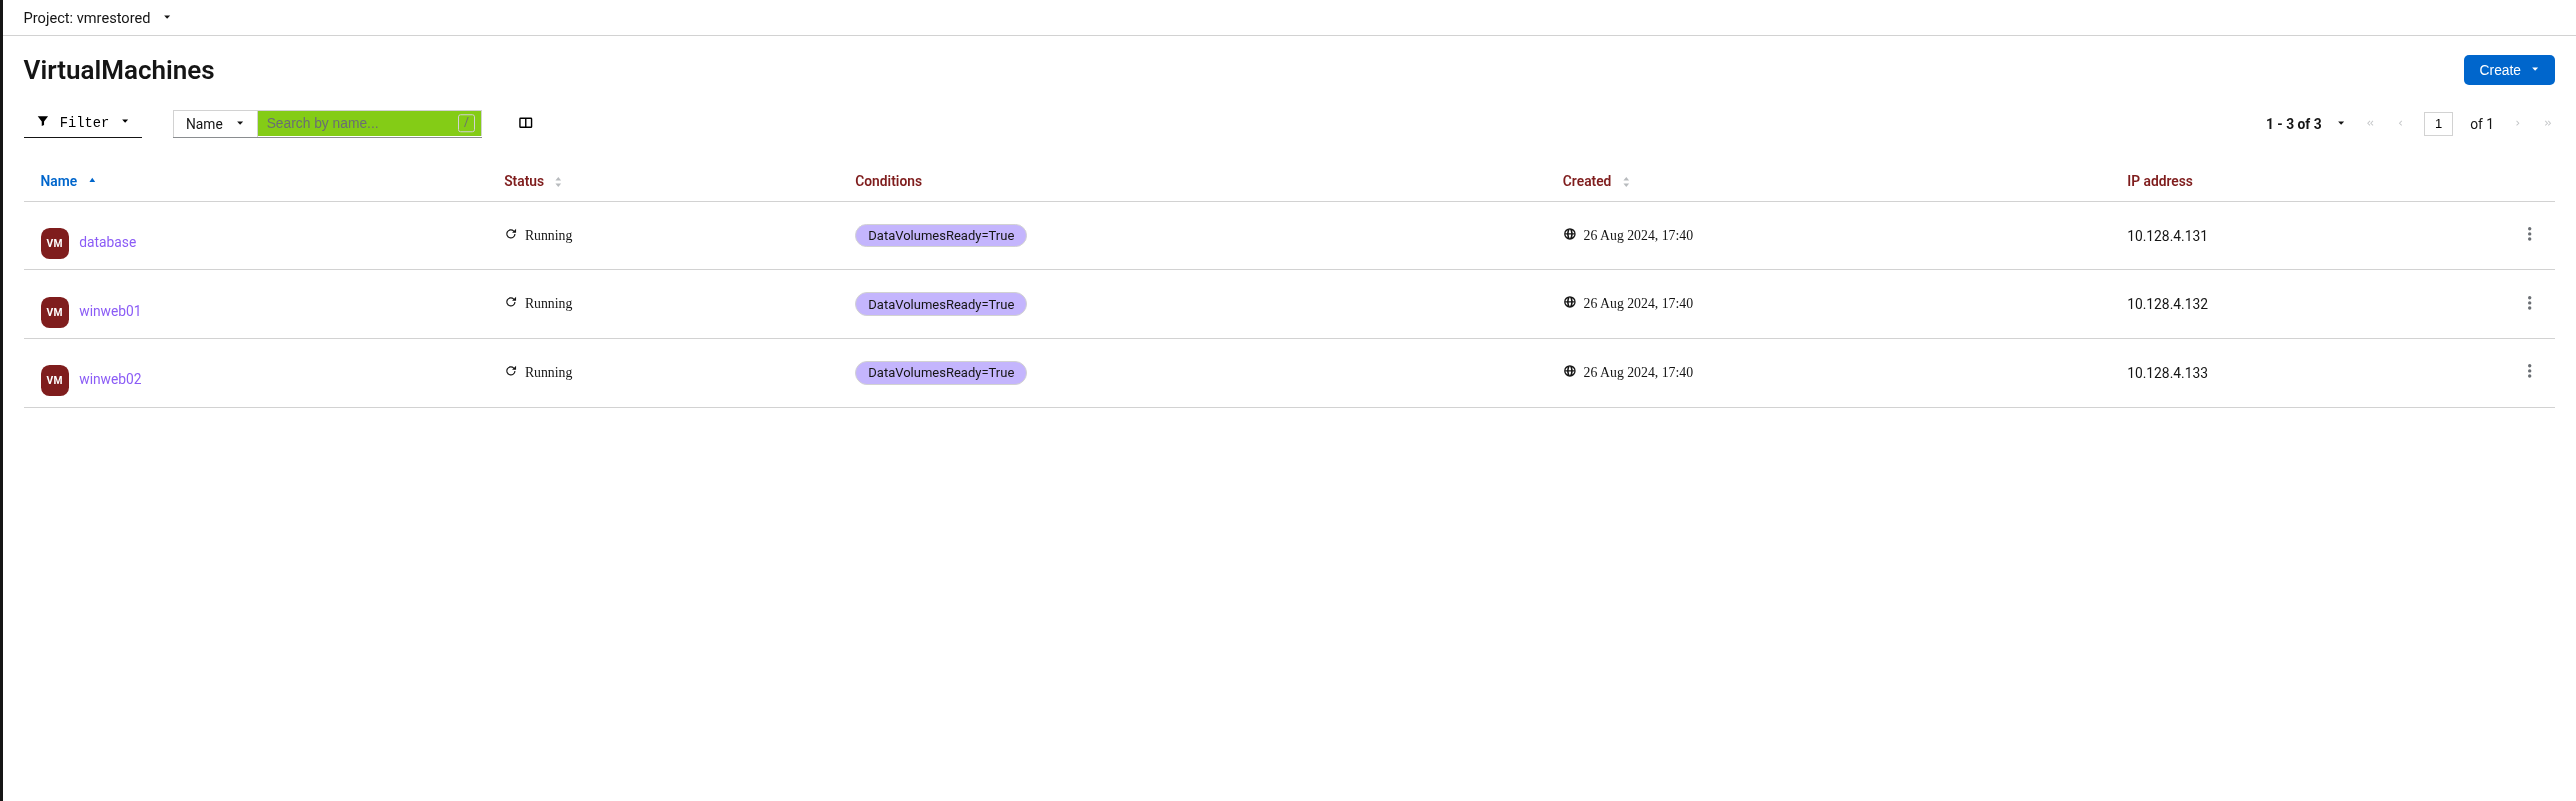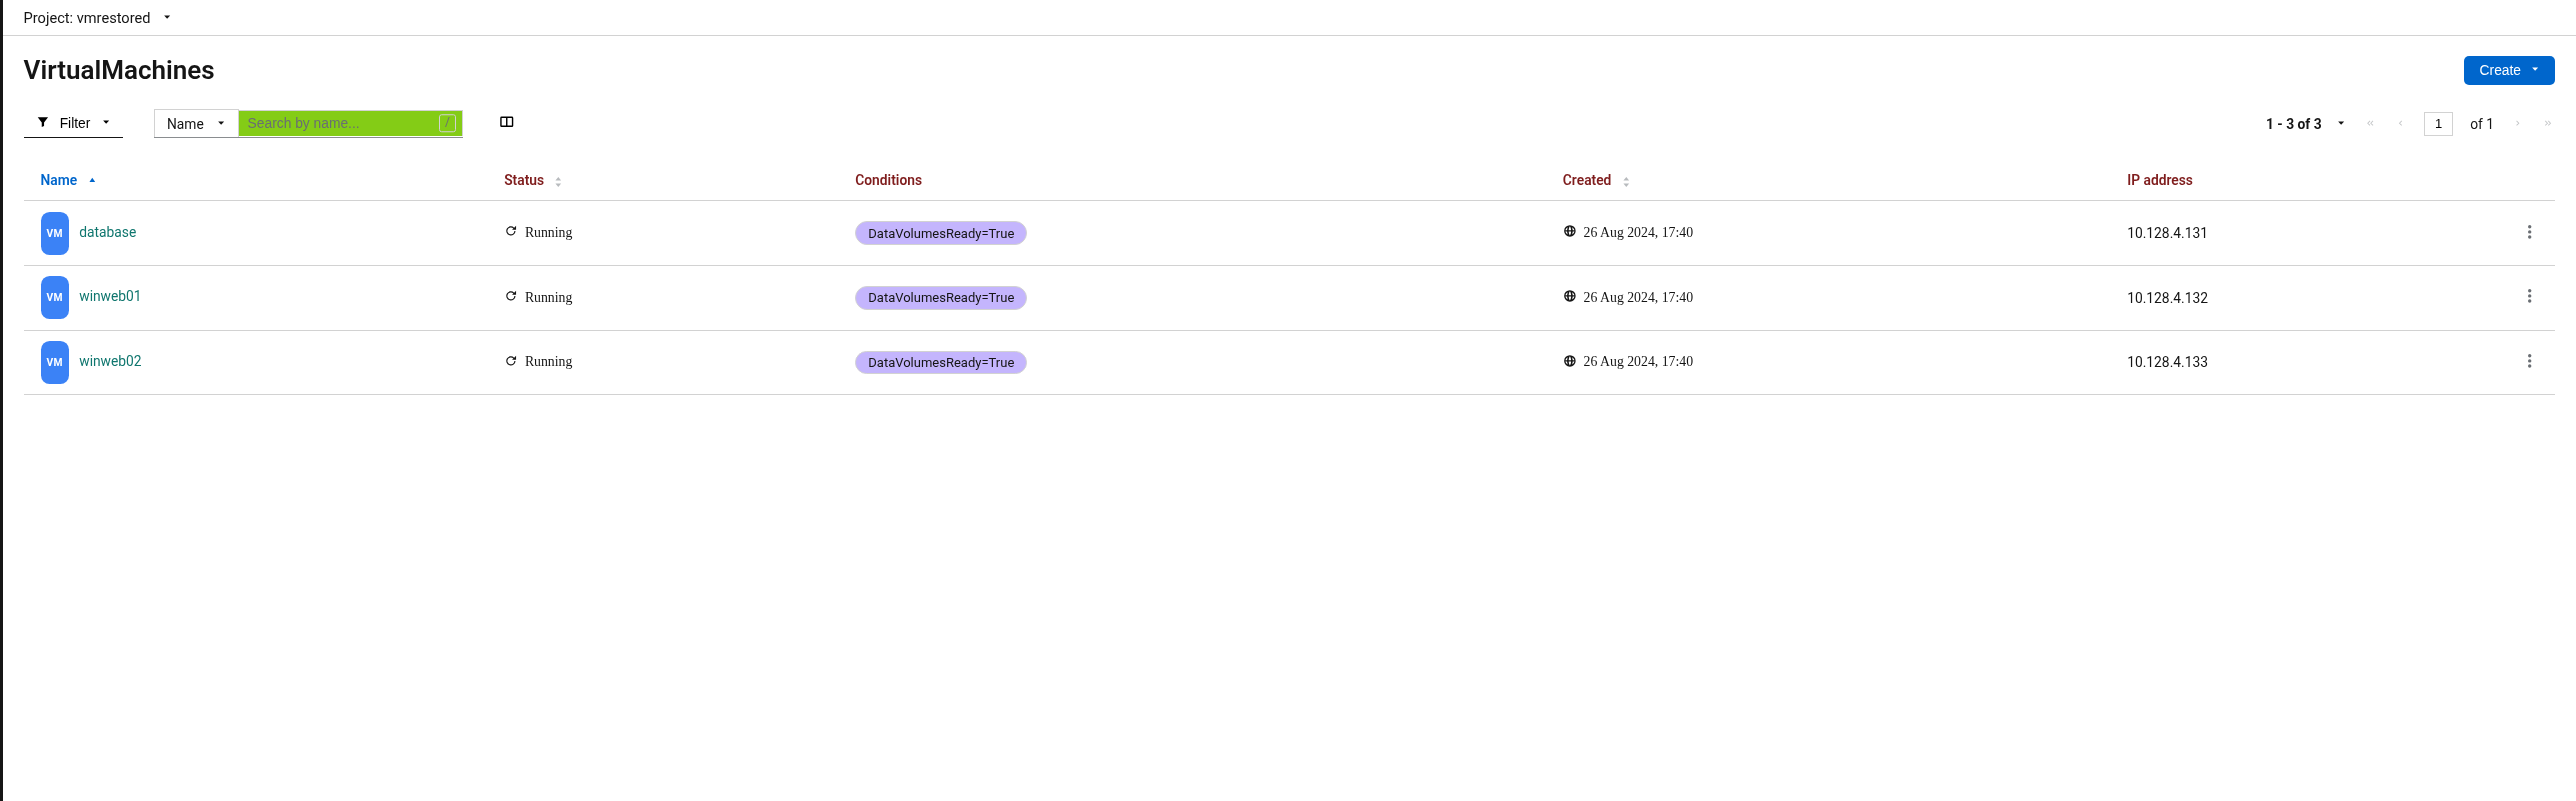--- a/index.html
+++ b/index.html
@@ -4,30 +4,30 @@
   <style>
     * { box-sizing: border-box; margin: 0; padding: 0; }
     body { font-family: -apple-system, BlinkMacSystemFont, "Segoe UI", Roboto, Helvetica, Arial, sans-serif; font-size: 13.8px; color: #151515; background: #fff; }
     
     .page { border-left: 3.4px solid #151515; min-height: 801px; width: 100%; }
     .content { padding: 0 20.6px 20.6px 20.6px; }
     
     .project-bar { display: flex; align-items: center; gap: 12px; padding: 8.6px 20.6px; border-bottom: 0.9px solid #d2d2d2; font-size: 14.6px; }
     .project-bar .caret { width: 10.3px; height: 10.3px; }
     
-    .header-row { display: flex; align-items: center; justify-content: space-between; margin-top: 19px; margin-bottom: 24px; }
+    .header-row { display: flex; justify-content: space-between; margin-top: 19px; margin-bottom: 24px; }
     h1 { font-size: 26px; font-weight: 600; }
     
     .btn-primary { background: #0066cc; color: #fff; border: none; border-radius: 5px; padding: 6.9px 15.5px; font-size: 13.8px; display: inline-flex; align-items: center; gap: 8.6px; cursor: pointer; }
     .btn-primary svg { width: 10.3px; height: 10.3px; }
     
     .toolbar { display: flex; align-items: center; gap: 31px; }
     .toolbar-left { display: flex; align-items: center; gap: 31px; flex: 0 0 auto; }
     
-    .filter-btn { display: inline-flex; align-items: center; gap: 10.3px; padding: 5.2px 12px; border: none; border-bottom: 1.7px solid #151515; background: transparent; cursor: pointer; font-size: 13.8px; }
+    .filter-btn { display: inline-flex; align-items: center; gap: 10.3px; padding: 5.2px 12px; border: none; border-bottom: 1.7px solid #151515; background: transparent; cursor: pointer; font-size: 13.8px; font-family: Liberation Mono, monospace; }
     .filter-btn svg.funnel { width: 13.8px; height: 13.8px; }
     .filter-btn svg.caret { width: 10.3px; height: 10.3px; }
     
     .search-group { display: flex; align-items: stretch; border-bottom: 1.7px solid #8a8d90; }
     .name-select { display: inline-flex; align-items: center; gap: 12px; padding: 5.2px 12px; border: 0.9px solid #d2d2d2; border-bottom: none; background: #fff; cursor: pointer; font-size: 13.8px; }
     .name-select svg { width: 10.3px; height: 10.3px; }
     .search-input-wrap { position: relative; display: flex; align-items: center; }
     .search-input { border: 0.9px solid #d2d2d2; border-left: none; border-bottom: none; padding: 5.2px 29px 5.2px 8.6px; font-size: 13.8px; width: 224px; outline: none; background: #84cc16; }
     .search-input::placeholder { color: #6a6e73; }
     .slash-hint { position: absolute; right: 6.9px; top: 50%; transform: translateY(-50%); font-size: 12px; color: #6a6e73; border: 0.9px solid #d2d2d2; padding: 0 5.2px; border-radius: 2.6px; line-height: 15.5px; }
@@ -44,22 +44,22 @@
     .pg-input { width: 29px; text-align: center; border: 0.9px solid #d2d2d2; padding: 3.4px 0; font-size: 13px; }
     .pg-of { white-space: nowrap; }
     
     table { width: 100%; border-collapse: collapse; margin-top: 22.4px; }
     th { text-align: left; font-weight: 600; font-size: 13.8px; padding: 12px 17px; border-bottom: 0.9px solid #d2d2d2; color: #7f1d1d; }
     th.sorted { color: #0066cc; }
     th .sort-ic { display: inline-flex; margin-left: 6.9px; vertical-align: middle; }
     th .sort-ic svg { width: 8.6px; height: 12px; }
     td { padding: 10.3px 17px; border-bottom: 0.9px solid #d2d2d2; font-size: 13.8px; vertical-align: middle; }
     
-    .vm-badge { display: inline-flex; align-items: center; justify-content: center; background: #3b82f6; color: #fff; font-size: 10.3px; font-weight: 700; border-radius: 8.6px; padding: 15px 6px; margin-right: 6.9px; letter-spacing: 0.3px; }
-    .vm-link { color: #0f766e; text-decoration: none; }
+    .vm-badge { display: inline-flex; align-items: center; justify-content: center; background: #7f1d1d; color: #fff; font-size: 10.3px; font-weight: 700; border-radius: 8.6px; padding: 9px 6px; margin-right: 6.9px; letter-spacing: 0.3px; margin-top: 16px; }
+    .vm-link { color: #8b5cf6; text-decoration: none; }
     
     .status-cell { display: inline-flex; align-items: center; gap: 6.9px; font-family: Liberation Serif, serif; }
     .status-cell svg { width: 13.8px; height: 13.8px; }
     
     .chip { display: inline-block; border: 0.9px solid #d2d2d2; border-radius: 13.8px; padding: 3.4px 12px; font-size: 13px; background: #c4b5fd; }
     
     .created-cell { display: inline-flex; align-items: center; gap: 6.9px; font-family: Liberation Serif, serif; }
     .created-cell svg { width: 13.8px; height: 13.8px; }
     
     .kebab-btn { border: none; background: transparent; cursor: pointer; padding: 3.4px 6.9px; }

